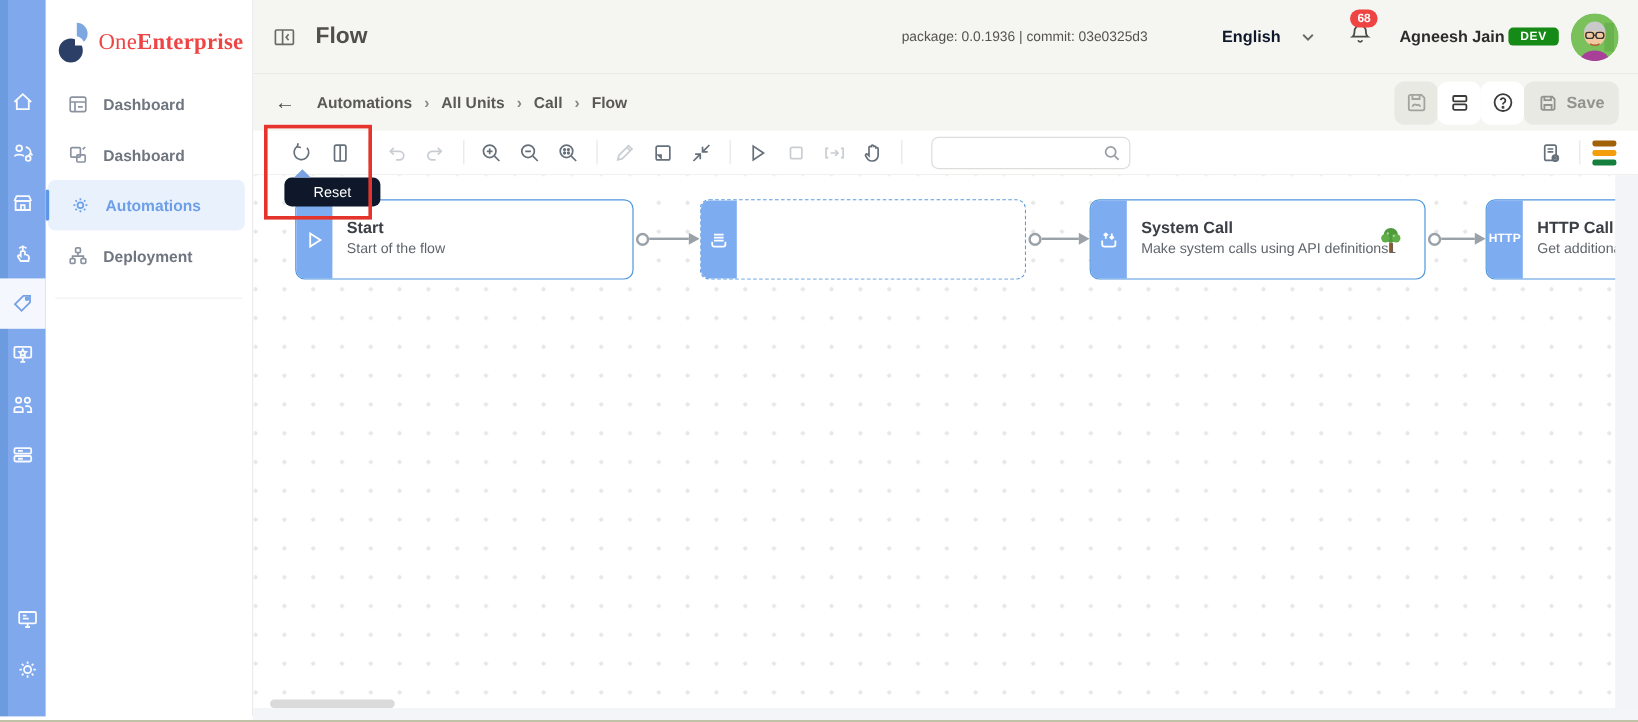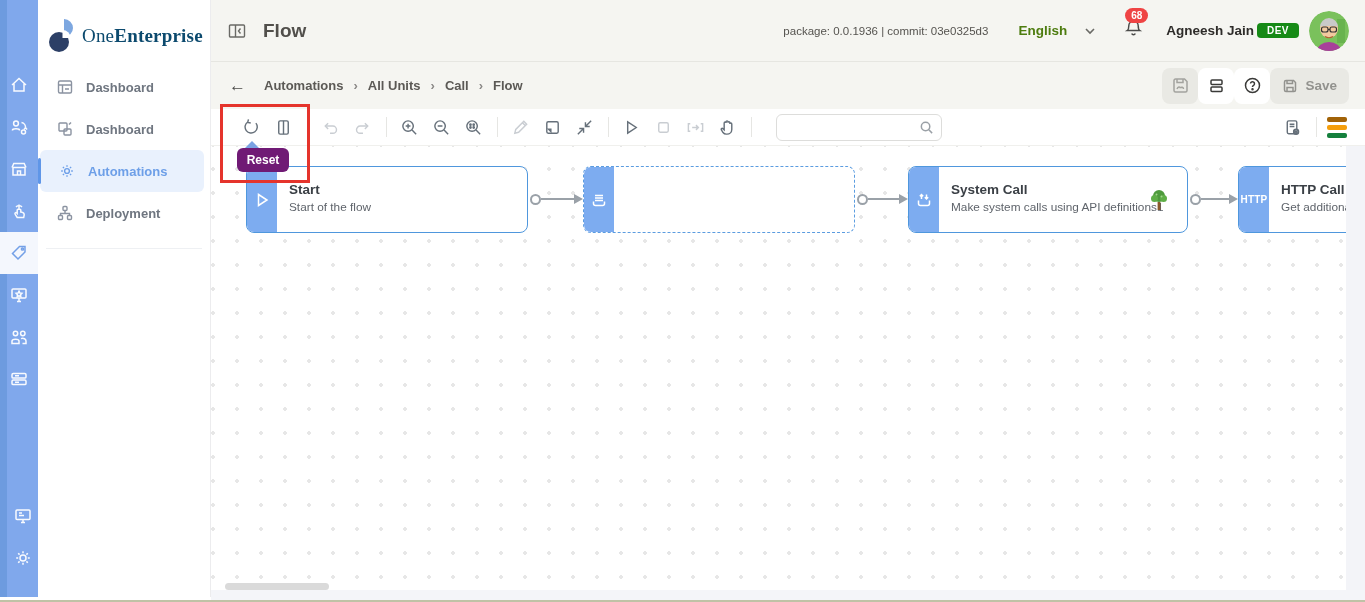--- a/index.html
+++ b/index.html
@@ -13,43 +13,43 @@
   .rail-item { height:42px; display:flex; align-items:center; justify-content:center; cursor:pointer; }
   .rail-item svg { stroke:#fff; fill:none; stroke-width:1.5; width:20px; height:20px; opacity:.95; }
   .rail-item.active { background:#f4f7fd; }
   .rail-item.active svg { stroke:#6d9ce6; }
   .rail-bottom { position:absolute; bottom:18px; left:7px; right:0; display:flex; flex-direction:column; }
 
   
   .sidebar { position:absolute; left:38px; top:0; width:173px; height:597px; background:#fff;
              border-right:1px solid #ececee; z-index:25; }
   .logo { display:flex; align-items:center; gap:2px; padding:14px 0 0 10px; height:58px; }
-  .logo-text { font-family:"Liberation Serif",serif; font-size:19px; color:#0c4a6e; letter-spacing:.2px; }
+  .logo-text { font-family:"Liberation Serif",serif; font-size:19px; color:#ef4444; letter-spacing:.2px; }
   .logo-text b { font-weight:700; }
   .menu { padding-top:8px; }
   .menu-item { position:relative; height:42px; display:flex; align-items:center; gap:12px;
                padding-left:18px; margin:0 6px 0 0; color:#6f7680; font-size:13px; font-weight:600; cursor:pointer; }
   .menu-item svg { width:18px; height:18px; stroke:#8b93a1; fill:none; stroke-width:1.4; flex:0 0 18px; }
   .menu-item.active { background:#e9f1fd; border-radius:6px; color:#6d9fe8; font-weight:700; margin:0 6px 0 2px; }
   .menu-item.active svg { stroke:#6d9fe8; }
   .menu-item.active::before { content:""; position:absolute; left:-2px; top:8px; width:3px; height:26px;
                background:#5f96e8; border-radius:2px; }
   .menu-divider { height:1px; background:#eef0f3; margin:14px 8px 0 8px; }
 
   
   .main { position:absolute; left:211px; top:0; right:0; bottom:0; }
   .header { height:62px; background:#f5f5f1; border-bottom:1px solid #e6e6e1;
             display:flex; align-items:center; padding:0 16px; }
   .collapse-btn { width:22px; height:22px; margin-right:14px; cursor:pointer; display:flex; align-items:center; }
   .collapse-btn svg { stroke:#6a6a66; fill:none; stroke-width:1.4; width:20px; height:20px; }
   .page-title { font-size:19px; font-weight:700; color:#514f4b; }
   .header-right { margin-left:auto; display:flex; align-items:center; }
   .pkg-info { font-size:11.5px; color:#55534f; margin-right:30px; }
-  .lang { display:flex; align-items:center; gap:16px; font-size:13.5px; font-weight:600; color:#4d7c0f;
-          margin-right:26px; cursor:pointer; }
+  .lang { display:flex; align-items:center; gap:16px; font-size:13.5px; font-weight:600; color:#0f172a;
+          margin-right:26px; cursor:pointer;margin-left:32px; }
   .lang svg { width:14px; height:14px; stroke:#6a6a66; fill:none; stroke-width:1.6; }
   .bell-wrap { position:relative; margin-right:22px; cursor:pointer; }
   .bell-wrap svg { width:21px; height:21px; stroke:#4a4a48; fill:none; stroke-width:1.4; }
   .bell-badge { position:absolute; top:-10px; left:2px; background:#ef4444; color:#fff; font-size:10px;
                 font-weight:700; border-radius:9px; padding:2px 6px; }
   .user-col { display:flex; flex-direction:row; align-items:center; gap:3px; margin-right:10px; }
   .user-name { font-size:13.5px; font-weight:700; color:#2e2c2a; white-space:nowrap; }
   .dev-badge { background:#168a16; color:#fff; font-size:10px; font-weight:700; letter-spacing:.5px;
                border-radius:4px; padding:2px 10px; }
   .avatar { width:40px; height:40px; border-radius:50%; overflow:hidden; flex:0 0 40px; cursor:pointer; }
@@ -109,22 +109,22 @@
   .node-tree { position:absolute; right:18px; top:22px; }
   .conn-line { position:absolute; top:52px; height:2px; background:#9aa1a8; z-index:2; }
   .conn-dot { position:absolute; top:47.5px; width:11px; height:11px; border:2px solid #9aa1a8;
               border-radius:50%; background:#fff; z-index:2; cursor:pointer; }
   .conn-arrow { position:absolute; top:48px; width:0; height:0; border-top:5px solid transparent;
                 border-bottom:5px solid transparent; border-left:9px solid #9aa1a8; z-index:2; }
 
   
   .red-box { position:absolute; left:220px; top:104px; width:90px; height:79px;
              border:3px solid #e5342c; z-index:50; pointer-events:none; }
-  .tooltip { position:absolute; left:237px; top:148px; width:52px; height:24px; background:#701a75;
-             border-radius:6px; color:#fff; font-size:12px; font-weight:700; display:flex;
+  .tooltip { position:absolute; left:237px; top:148px; width:80px; height:24px; background:#0f172a;
+             border-radius:6px; color:#fff; font-size:12px; font-weight:400; display:flex;
              align-items:center; justify-content:center; z-index:40; }
   .tooltip::before { content:""; position:absolute; top:-7px; left:8px; border-left:7px solid transparent;
              border-right:7px solid transparent; border-bottom:7px solid #7aa2e3; }
 
   .vscroll-track { position:absolute; right:0; top:146px; width:19px; bottom:12px; background:#f3f4f8; z-index:6; }
   .hscroll-track { position:absolute; left:0; right:0; bottom:0; height:12px; background:#f4f5f9; z-index:6; }
   .hscroll-thumb { position:absolute; left:14px; bottom:12px; width:104px; height:7px; background:#dadada;
                    border-radius:4px; z-index:7; cursor:pointer; }
   .bottom-edge { position:absolute; left:0; right:0; bottom:0; height:2px; background:#bfc2a6; z-index:60; }
 </style>

